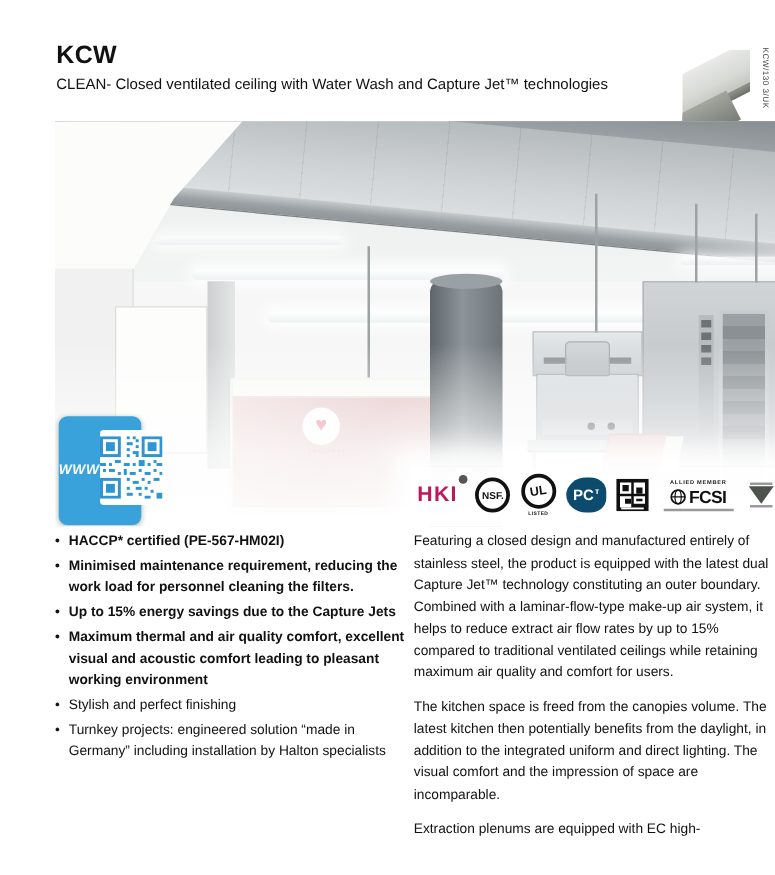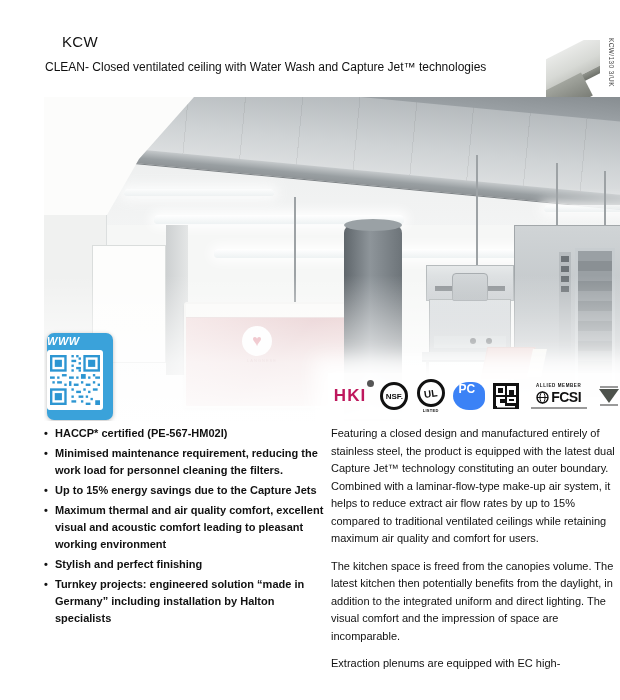--- a/index.html
+++ b/index.html
@@ -1,20 +1,20 @@
 <!DOCTYPE html>
 <html><head>
 <meta charset="utf-8">
 <style>
   html,body{margin:0;padding:0;background:#fff;}
   .page{position:relative;width:620px;height:700px;background:#fff;overflow:hidden;
         font-family:"Liberation Sans",sans-serif;color:#111;}
 
   
-  .title{position:absolute;left:62px;top:33px;font-size:15px;font-weight:400;letter-spacing:.3px;}
+  .title{position:absolute;left:45px;top:33px;font-size:20px;font-weight:700;letter-spacing:.3px;}
   .subtitle{position:absolute;left:45px;top:60px;font-size:12px;color:#101010;}
   .doc-code{position:absolute;right:5px;top:38px;writing-mode:vertical-rl;
             font-size:6.5px;color:#444;letter-spacing:.4px;}
   .corner-thumb{position:absolute;left:546px;top:40px;width:54px;height:57px;overflow:hidden;background:#fff;}
   .ct-panel{position:absolute;left:-14px;top:4px;width:95px;height:30px;transform:rotate(-27deg);
             background:linear-gradient(180deg,#e9eae8 0%,#d7d9d5 65%,#c4c6c1 100%);}
   .ct-panel::after{content:"";position:absolute;left:0;bottom:-7px;width:100%;height:7px;
             background:linear-gradient(180deg,#92958e,#6e716a);transform:translateY(0);}
   .ct-panel2{position:absolute;left:-30px;top:48px;width:75px;height:26px;transform:rotate(-27deg);
             background:linear-gradient(180deg,#a3a69f,#7b7e77);}
@@ -90,62 +90,62 @@
         background:linear-gradient(180deg,#d4d8da,#b9bec1);border:1px solid #a8adb0;}
   .board-pink{position:absolute;left:440px;top:250px;width:46px;height:30px;background:#e3c3bf;
         transform:skewX(-12deg);border:1px solid #d4b2ae;}
   .board-white{position:absolute;left:486px;top:252px;width:14px;height:28px;background:#f0f0e9;
         transform:skewX(-12deg);}
   .ph-fade{position:absolute;left:0;top:0;width:100%;height:100%;
         background:linear-gradient(180deg,rgba(255,255,255,0) 55%,rgba(255,255,255,.75) 82%,rgba(255,255,255,.95) 100%);}
 
   
   .qr{position:absolute;left:3px;top:236px;width:66px;height:87px;border-radius:7px;
-      display:flex;flex-direction:column;align-items:flex-start;
+      display:flex;flex-direction:row;align-items:center;
       box-shadow:0 1px 4px rgba(0,0,0,.25);}
   .qr-label{font-size:11px;font-weight:700;font-style:italic;color:#fff;line-height:17px;letter-spacing:.5px;}
   .qr-inner{width:56px;height:60px;background:#fff;border-radius:3px;display:flex;
       align-items:center;justify-content:center;margin-bottom:5px;}
 
   
   .logos{position:absolute;left:284px;top:276px;width:292px;height:46px;display:flex;
          align-items:center;justify-content:space-between;
          background:rgba(255,255,255,.92);box-shadow:0 0 18px 14px rgba(255,255,255,.92);}
   .logo{position:relative;display:flex;flex-direction:column;align-items:center;justify-content:center;color:#111;}
   .hki{width:44px;height:24px;}
   .hki-text{font-size:17px;font-weight:800;letter-spacing:1px;color:#be185d;line-height:24px;}
   .hki-dot{position:absolute;right:-2px;top:-4px;width:7px;height:7px;border-radius:50%;background:#555;}
   .circle-logo{width:28px;height:28px;border:3px solid #111;border-radius:50%;
          display:flex;align-items:center;justify-content:center;box-sizing:border-box;}
   .nsf-text{font-size:8px;font-weight:700;}
   .ul-wrap{position:relative;}
   .ul-text{font-size:10px;font-weight:700;transform:rotate(-8deg);}
   .ul-sub{font-size:4px;font-weight:700;margin-top:1px;letter-spacing:.3px;}
-  .pct{width:32px;height:28px;border-radius:50% 40% 40% 50%;background:#3b82f6;
-       display:flex;justify-content:center;color:#fff;}
+  .pct{width:32px;height:28px;border-radius:50% 40% 40% 50%;background:#0c4a6e;
+       display:flex;align-items:center;justify-content:center;color:#fff;}
   .pct-main{font-size:12px;font-weight:800;}
   .pct-sub{font-size:7px;font-weight:700;margin-left:1px;margin-top:-6px;}
   .fcsi{width:62px;justify-content:space-between;}
   .fcsi-top{font-size:4.5px;font-weight:700;letter-spacing:.6px;}
   .fcsi-row{display:flex;align-items:center;gap:2px;margin-top:1px;}
   .fcsi-text{font-size:14px;font-weight:800;letter-spacing:-.5px;}
   .fcsi-line{width:56px;height:2px;background:#9a9a9a;margin-top:2px;}
   .tri{width:22px;}
   .tri-line{width:18px;height:2px;background:#9a9a9a;margin:1px 0;}
   .tri-shape{width:0;height:0;border-left:10px solid transparent;border-right:10px solid transparent;
        border-top:14px solid #4d524c;}
 
   
   .col-left{position:absolute;left:44px;top:425px;width:282px;}
   .col-right{position:absolute;left:331px;top:425px;width:284px;}
   ul.features{list-style:none;margin:0;padding:0;font-size:11px;line-height:17px;}
   ul.features li{position:relative;padding-left:11px;margin-bottom:3px;}
   ul.features li::before{content:"•";position:absolute;left:0;}
   ul.features li.bold{font-weight:700;}
-  ul.features li.regular{font-weight:700;}
+  ul.features li.regular{font-weight:400;}
   .col-right p{margin:0 0 10px 0;font-size:11px;line-height:17.5px;font-weight:400;}
 </style>
 </head>
 <body>
 
 <div class="page">
 
   <div class="title">KCW</div>
   <div class="subtitle">CLEAN- Closed ventilated ceiling with Water Wash and Capture Jet™ technologies</div>
 

